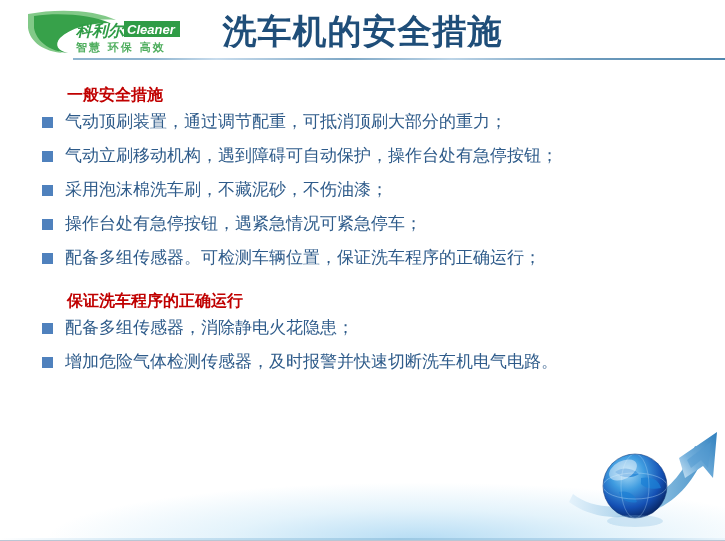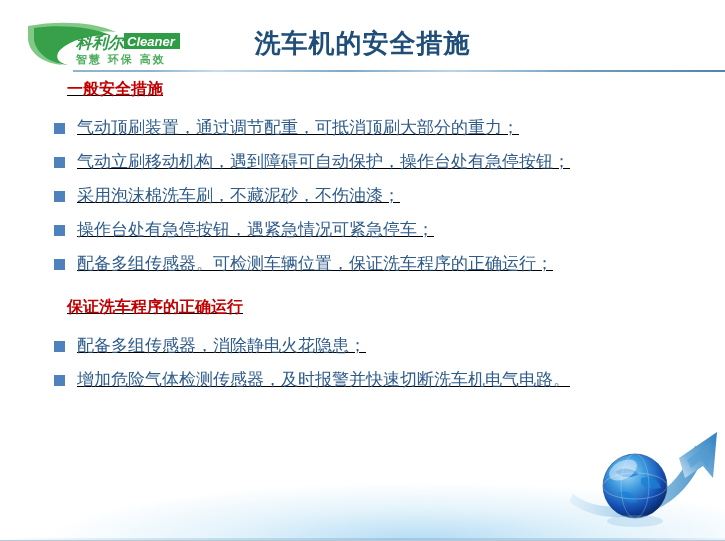--- a/index.html
+++ b/index.html
@@ -43,40 +43,40 @@
     bottom: 0;
     width: 725px;
     height: 2px;
     background: linear-gradient(to right, #ffffff 0%, #cfe6f4 20%, #9cc9e4 55%, #b9d9ee 85%, #e9f4fb 100%);
   }
 
   
   .header {
     position: absolute;
     left: 0;
-    top: 12px;
+    top: 0;
     width: 725px;
     height: 62px;
   }
   .logo {
     position: absolute;
     left: 24px;
     top: 6px;
     width: 160px;
     height: 50px;
   }
   .logo svg { display: block; }
 
   .slide-title {
     position: absolute;
     left: 0;
     top: 16px;
     width: 725px;
     text-align: center;
-    font-size: 26px;
+    font-size: 34px;
     font-weight: bold;
     color: #1f4e79;
     letter-spacing: 1px;
     line-height: 30px;
     white-space: nowrap;
   }
 
   .header-rule {
     position: absolute;
     left: 73px;
@@ -87,39 +87,38 @@
                 #8fb4cf 0%, #8fb4cf 12%,
                 #c8dced 22%, #7fa8c6 42%,
                 #bcd4e7 58%, #6f9cbd 78%,
                 #4f86ad 100%);
   }
 
   
   .content {
     position: absolute;
     left: 0;
-    top: 70px;
-    width: 725px;
-    text-decoration: underline;
+    top: 76px;
+    width: 725px;
   }
 
   .section-head {
     color: #c00000;
     font-weight: bold;
     font-size: 16px;
     line-height: 20px;
     margin-left: 67px;
     white-space: nowrap;
   }
   .section-head.first { margin-top: 9px; }
   .section-head.second { margin-top: 16px; }
 
   ul.bullets {
     list-style: none;
-    margin: 12px;
+    margin: 0;
     padding: 0;
   }
   ul.bullets li {
     position: relative;
     margin: 0 0 0 42px;
     padding: 0 0 0 23px;
     font-size: 17px;
     line-height: 34px;
     color: #2e5b8a;
     max-width: 622px;

